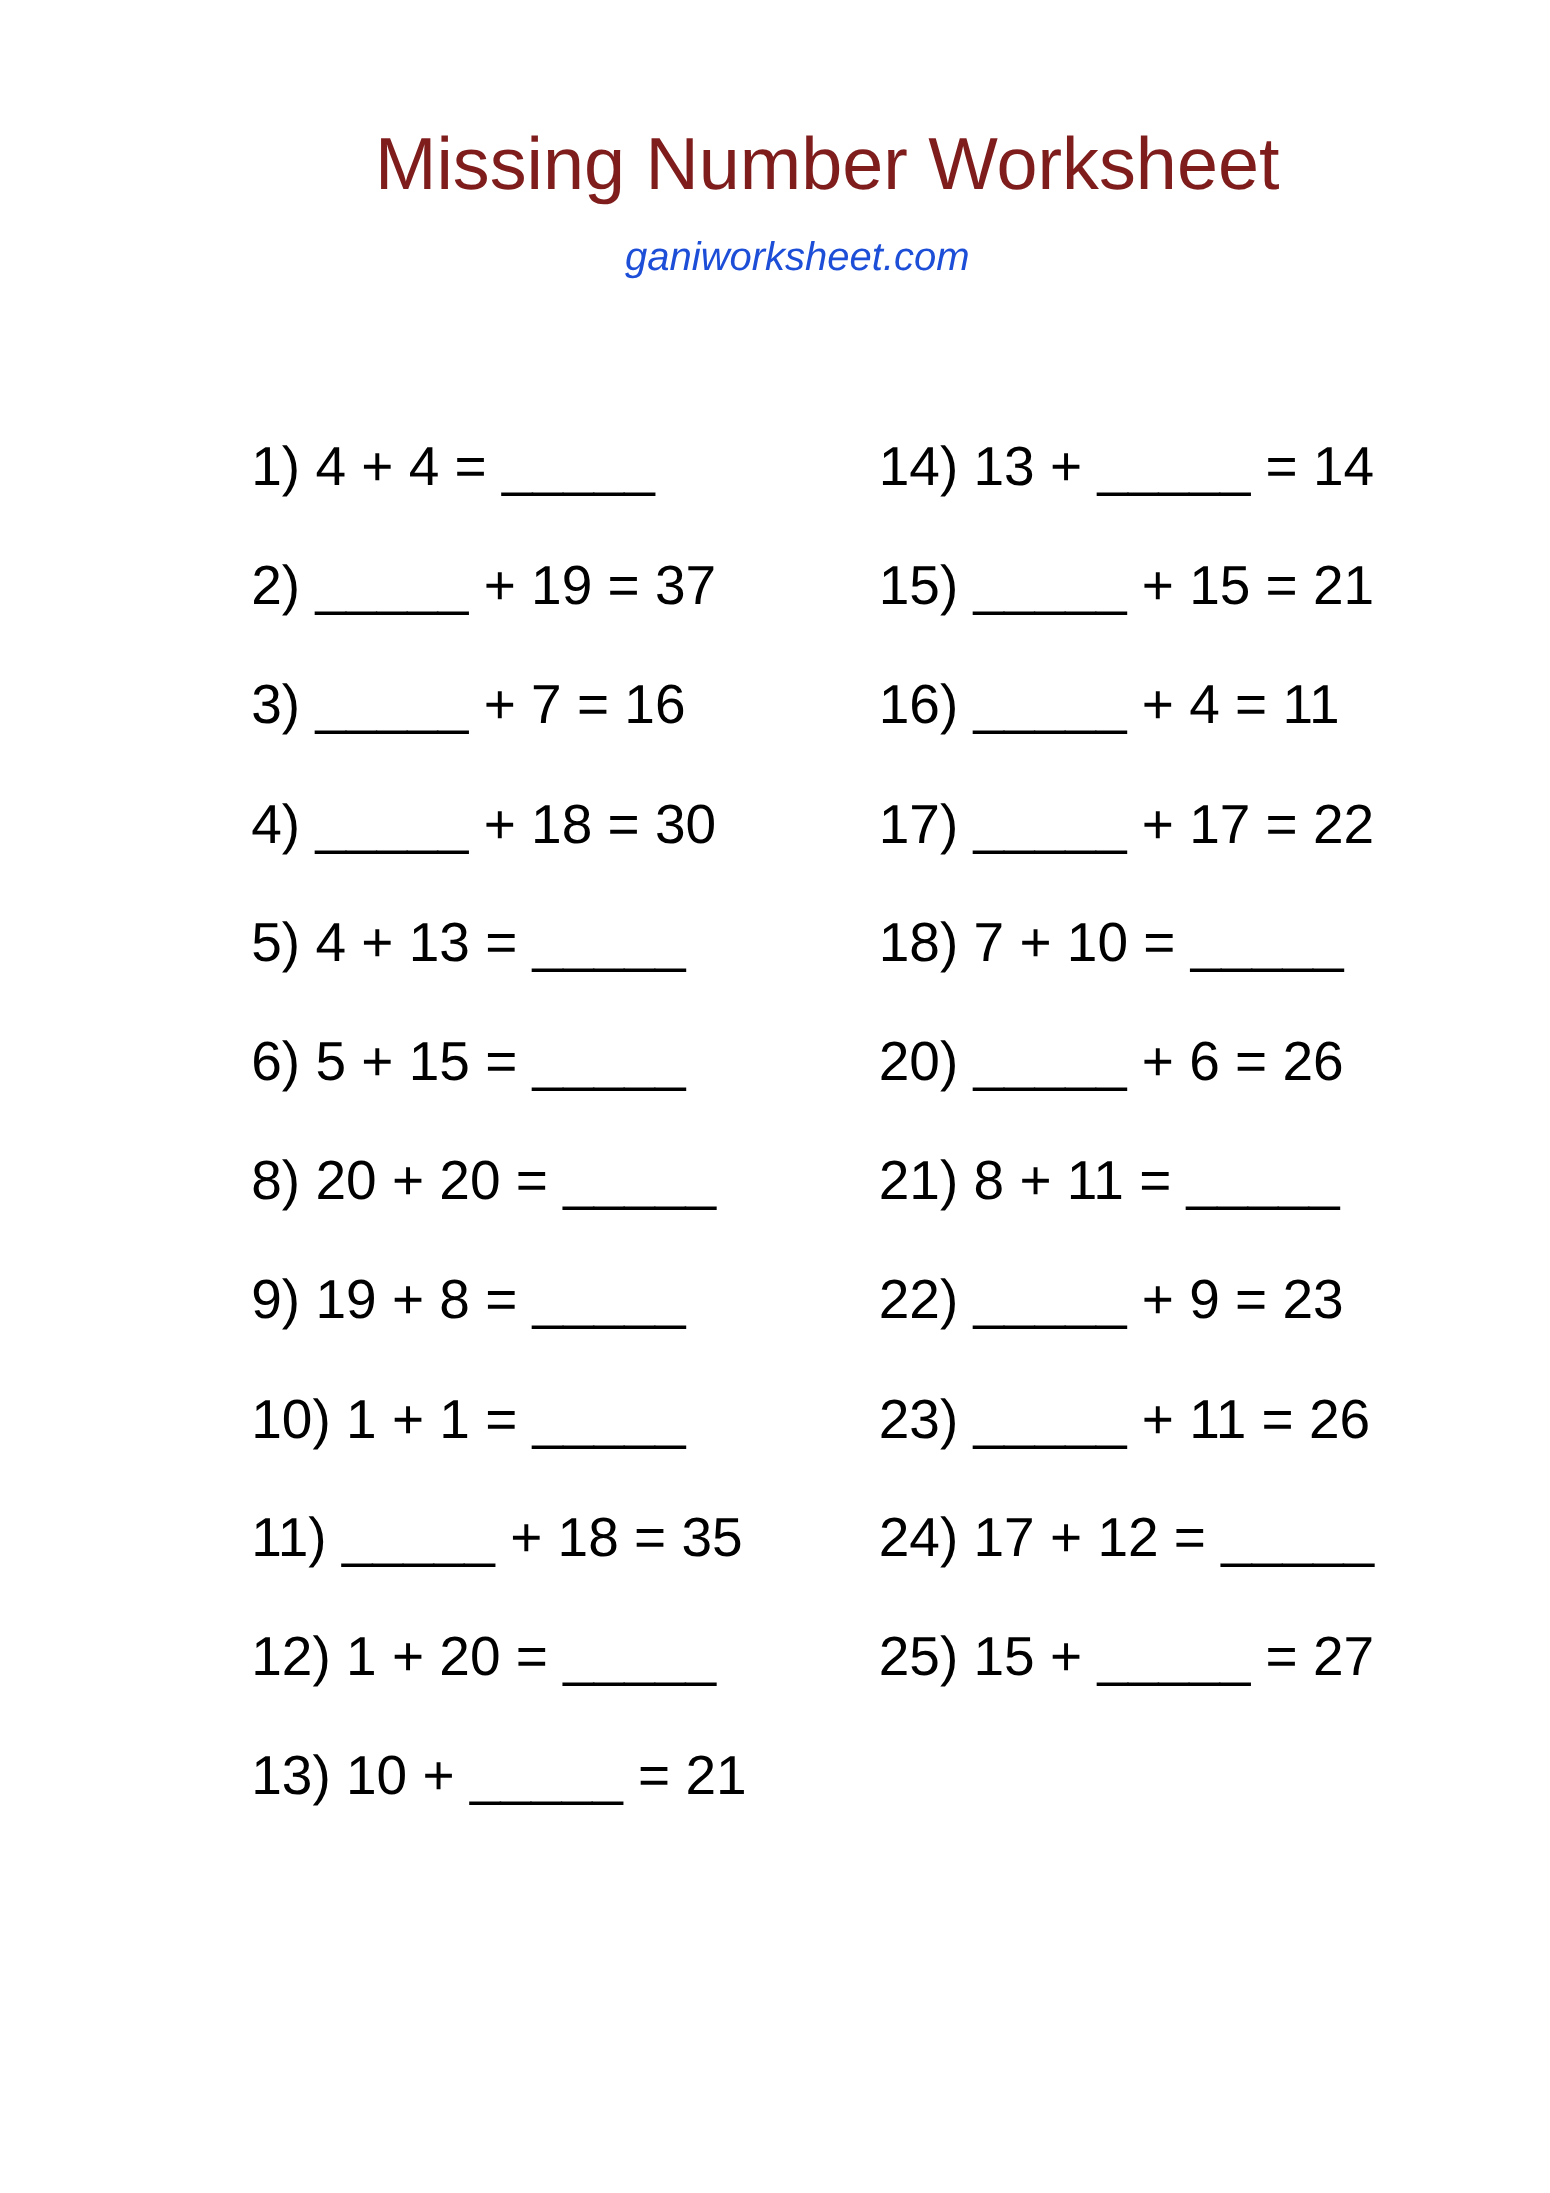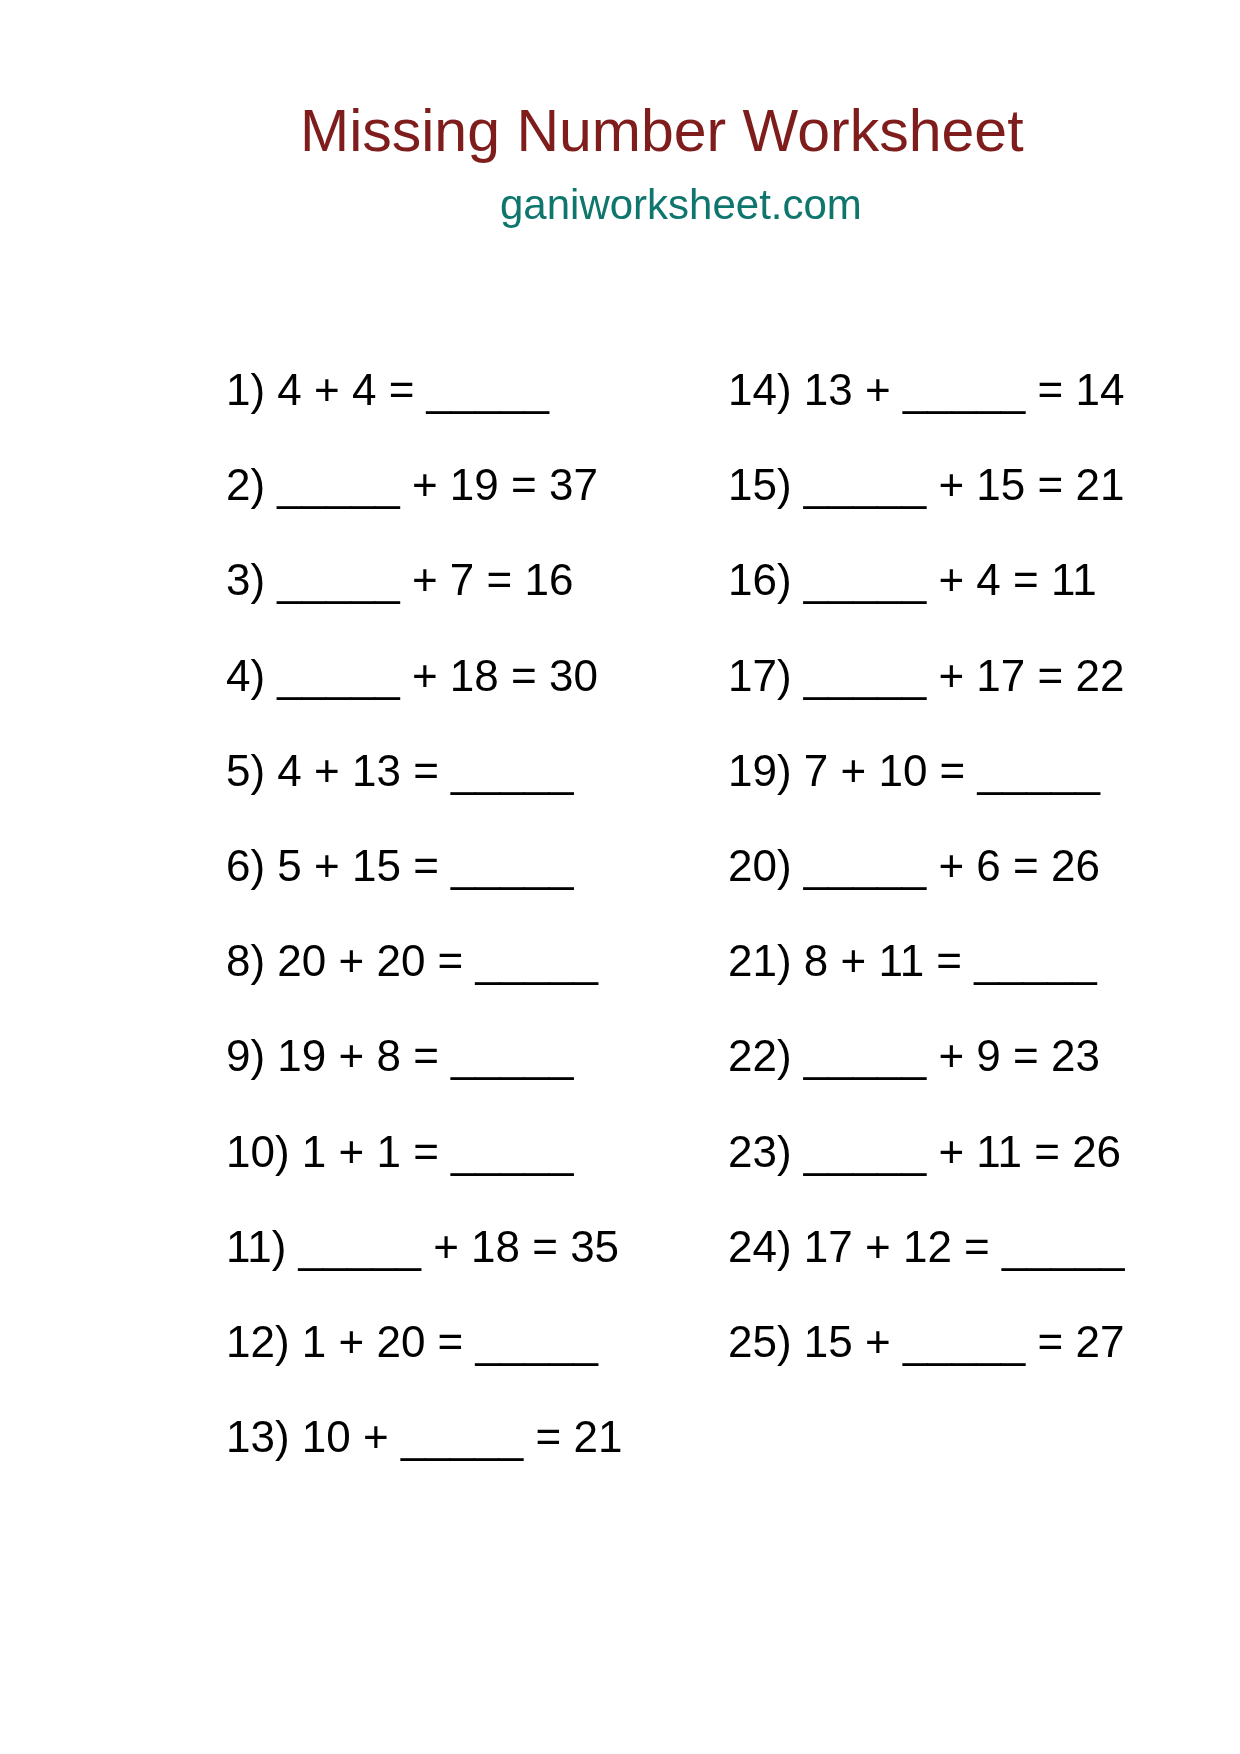--- a/index.html
+++ b/index.html
@@ -21,29 +21,29 @@
       top: 96px;
       font-size: 59px;
       line-height: 70px;
       white-space: nowrap;
       color: #7f1d1d;
     }
     .subtitle {
       position: absolute;
       left: 500px;
       top: 180px;
-      font-size: 42px;
+      font-size: 32px;
       line-height: 50px;
       white-space: nowrap;
-      color: #0f766e;
+      color: #1d4ed8;
+      font-style: italic;
     }
     .col {
       position: absolute;
-      top: 362px;
-      margin-left: 25px;
+      top: 346px;
     }
     .col-left { left: 201px; }
     .col-right { left: 703px; }
     .problem {
       height: 95.2px;
       font-size: 44px;
       line-height: 56px;
       white-space: nowrap;
       color: #000000;
     }
@@ -68,20 +68,20 @@
   <div class="problem"><span>11)</span> <span>_____ + 18 = 35</span></div>
   <div class="problem"><span>12)</span> <span>1 + 20 = _____</span></div>
   <div class="problem"><span>13)</span> <span>10 + _____ = 21</span></div>
 </div>
 
 <div class="col col-right">
   <div class="problem"><span>14)</span> <span>13 + _____ = 14</span></div>
   <div class="problem"><span>15)</span> <span>_____ + 15 = 21</span></div>
   <div class="problem"><span>16)</span> <span>_____ + 4 = 11</span></div>
   <div class="problem"><span>17)</span> <span>_____ + 17 = 22</span></div>
-  <div class="problem"><span>19)</span> <span>7 + 10 = _____</span></div>
+  <div class="problem"><span>18)</span> <span>7 + 10 = _____</span></div>
   <div class="problem"><span>20)</span> <span>_____ + 6 = 26</span></div>
   <div class="problem"><span>21)</span> <span>8 + 11 = _____</span></div>
   <div class="problem"><span>22)</span> <span>_____ + 9 = 23</span></div>
   <div class="problem"><span>23)</span> <span>_____ + 11 = 26</span></div>
   <div class="problem"><span>24)</span> <span>17 + 12 = _____</span></div>
   <div class="problem"><span>25)</span> <span>15 + _____ = 27</span></div>
 </div>
 
 </body></html>

